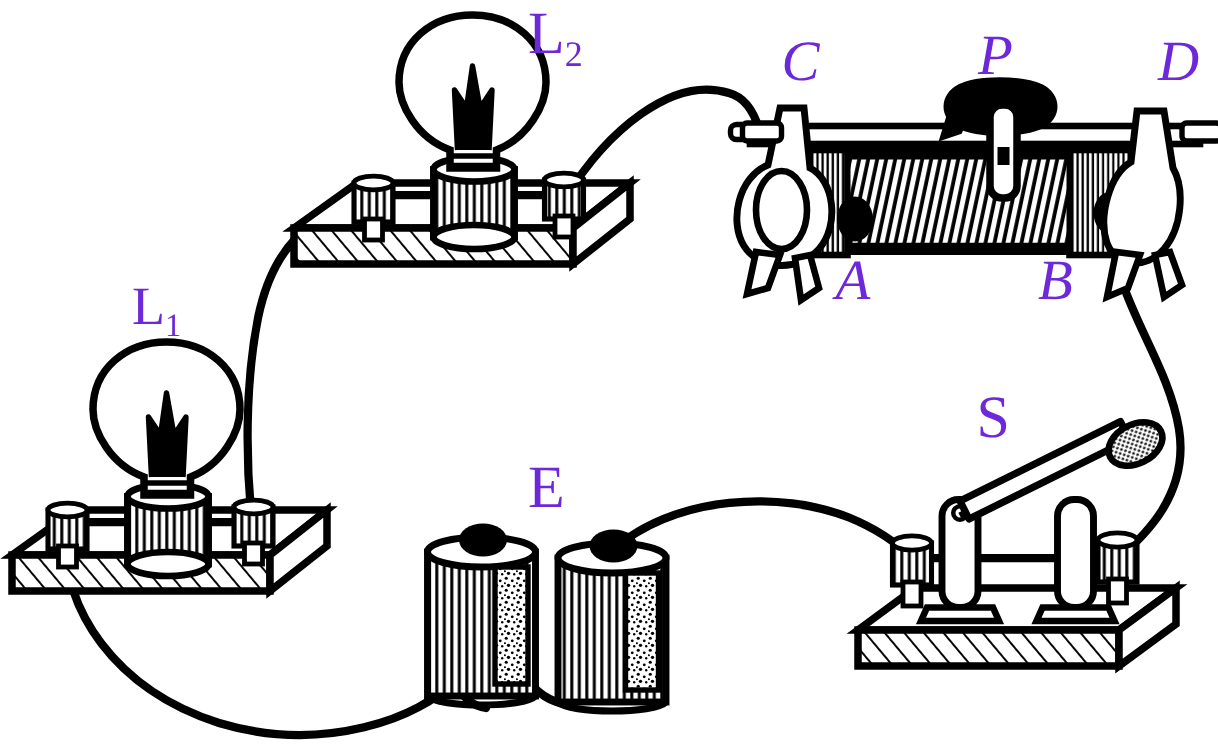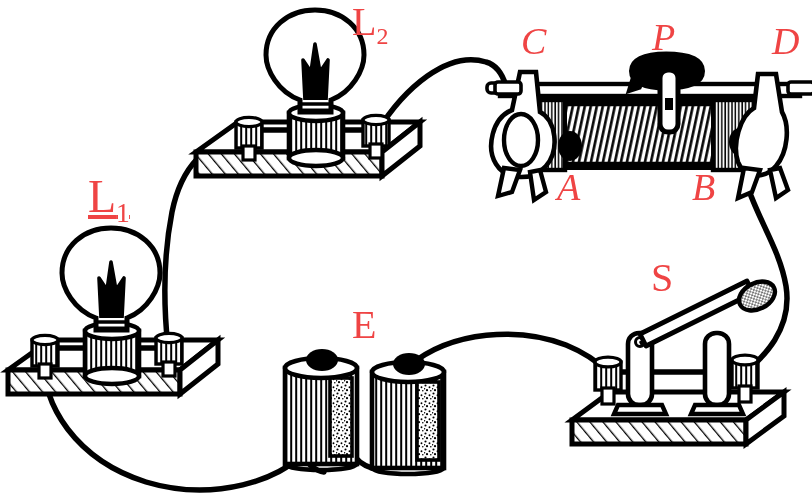--- a/index.html
+++ b/index.html
@@ -1,20 +1,20 @@
 <!DOCTYPE html>
 <html><head>
 <meta charset="utf-8">
 <style>
   html,body{margin:0;padding:0;background:#ffffff;}
   body{width:812px;height:500px;overflow:hidden;
        font-family:"Liberation Serif","DejaVu Serif",serif;}
   #stage{position:relative;width:812px;height:500px;background:#fff;}
   #stage svg{position:absolute;left:0;top:0;}
-  .lbl{position:absolute;color:#ef4444;line-height:1;user-select:none;white-space:nowrap;}
+  .lbl{position:absolute;color:#6d28d9;line-height:1;user-select:none;white-space:nowrap;}
   .lbl .sub{font-size:0.60em;vertical-align:sub;font-style:normal;}
   .italic{font-style:italic;}
 </style>
 </head>
 <body>
 
 <div id="stage">
 
 <svg width="812" height="500" viewBox="0 0 812 500">
   <defs>
@@ -240,21 +240,21 @@
     </g>
 
     <g>
       <path d="M 640,344 L 745,291" fill="none" stroke="#000" stroke-width="4.8"></path>
       <path d="M 640,334 L 747,281 L 753,293 L 646,346 Z" fill="#fff" stroke="#000" stroke-width="4.8" stroke-linejoin="round"></path>
       <ellipse cx="757" cy="296" rx="19" ry="13" fill="url(#knurl)" stroke="#000" stroke-width="4.4" transform="rotate(-27 757 296)"></ellipse>
     </g>
   </g>
 </svg>
 
-<div class="lbl" style="left:88px;top:174px;font-size:46px;text-decoration:underline;">
+<div class="lbl" style="left:88px;top:186px;font-size:36px;">
   <span>L</span><span class="sub">1</span>
 </div>
 
 <div class="lbl" style="left:352px;top:2px;font-size:40px;">
   <span>L</span><span class="sub">2</span>
 </div>
 
 <div class="lbl italic" style="left:521px;top:22px;font-size:38px;">C</div>
 
 <div class="lbl italic" style="left:652px;top:18px;font-size:38px;">P</div>

